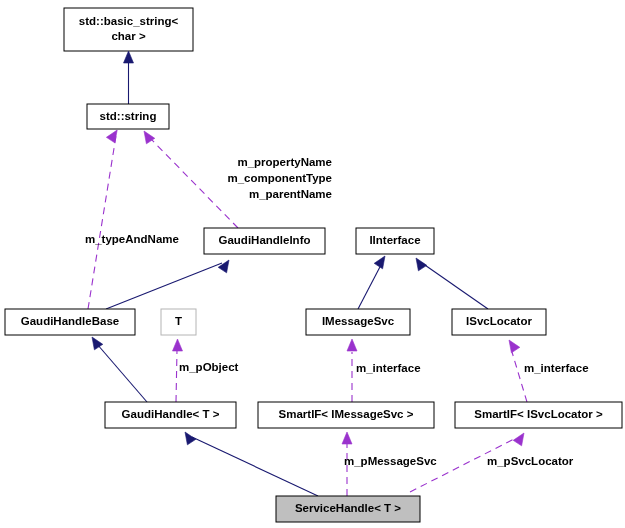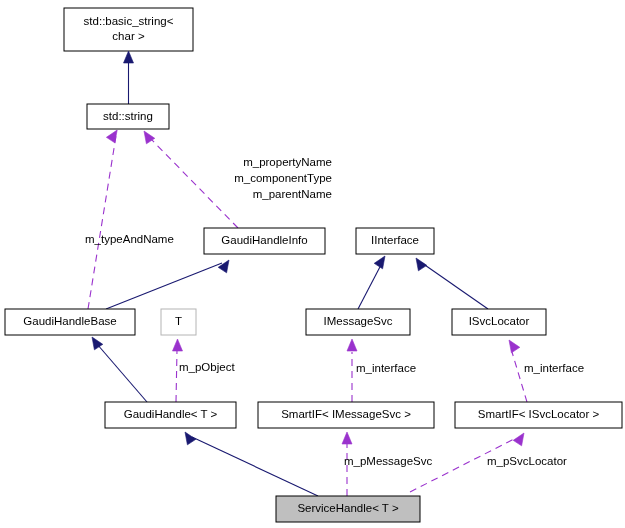--- a/index.html
+++ b/index.html
@@ -11,20 +11,21 @@
   body {
     width: 625px;
     height: 528px;
     overflow: hidden;
     font-family: "Liberation Sans", sans-serif;
   }
   #diagram-root {
     position: relative;
     width: 625px;
     height: 452px;
+    font-weight: bold;
   }
   svg#uml-canvas {
     display: block;
     width: 625px;
     height: 528px;
   }
   .node-box {
     fill: #ffffff;
     stroke: #000000;
     stroke-width: 1;

